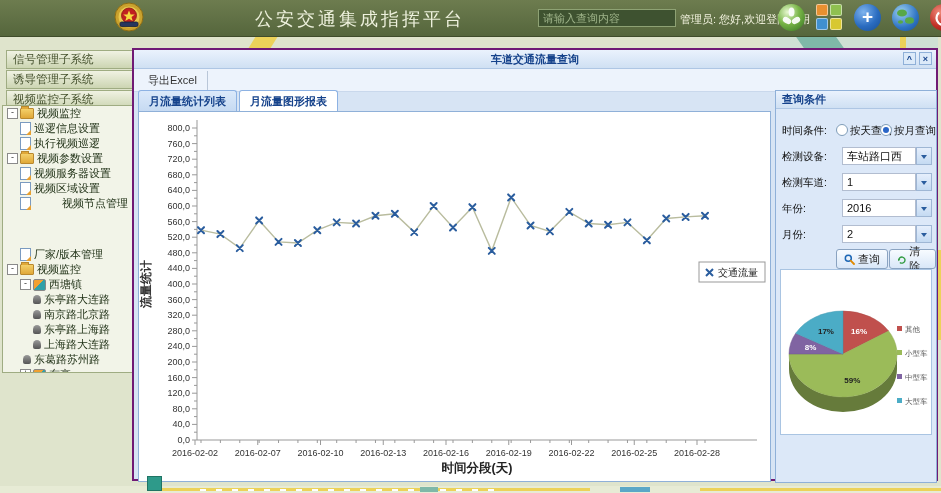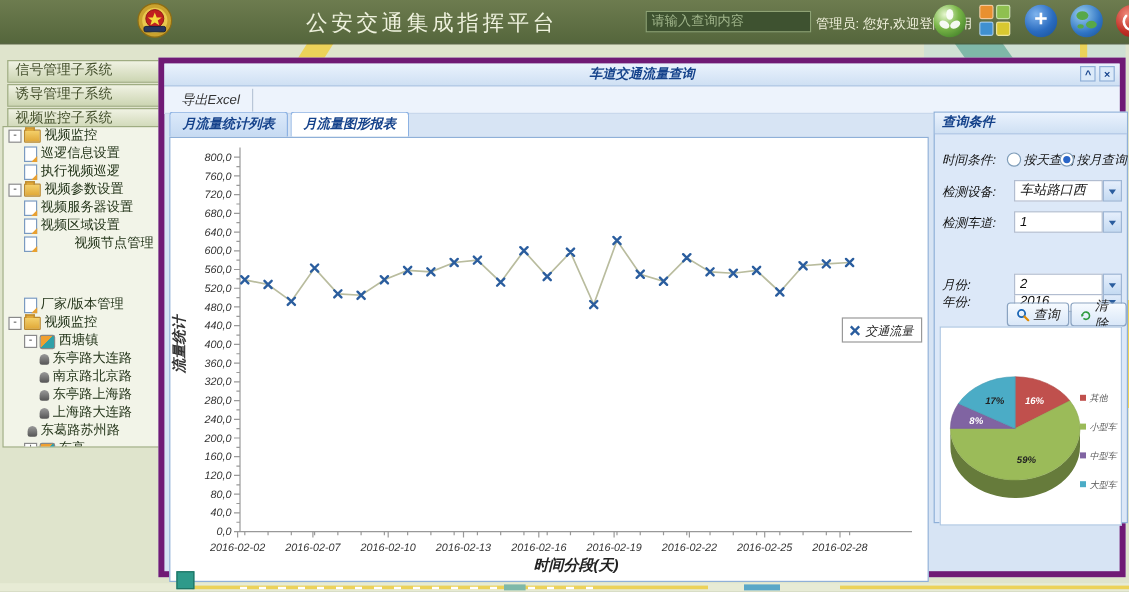--- a/index.html
+++ b/index.html
@@ -47,39 +47,39 @@
     font-size:9px;line-height:7px;text-align:center;margin-right:2px;flex:0 0 auto;}
   .ico{display:inline-block;margin-right:3px;flex:0 0 auto;}
   .ico-folder{width:12px;height:9px;background:linear-gradient(#f4d06a,#e0a838);border:1px solid #b9882e;border-radius:1px;position:relative;}
   .ico-folder::before{content:"";position:absolute;left:0;top:-3px;width:6px;height:2px;background:#e0a838;border:1px solid #b9882e;border-bottom:none;}
   .ico-page{width:9px;height:11px;background:#fff;border:1px solid #7a9ac0;position:relative;}
   .ico-page::after{content:"";position:absolute;right:-1px;bottom:-1px;border-style:solid;border-width:0 0 5px 5px;border-color:transparent transparent #e8a030 transparent;}
   .ico-cam{width:11px;height:10px;background:linear-gradient(135deg,#f0a030 45%,#30a0a8 45%);border:1px solid #888;border-radius:2px;}
   .ico-dome{width:8px;height:9px;background:linear-gradient(#9a9a9a,#555);border-radius:50% 50% 2px 2px;}
   
   .win{position:absolute;left:132px;top:48px;width:806px;height:433px;
-    background:#d7e4f4;border:5px solid #701a75;box-sizing:border-box;font-style:italic;}
+    background:#d7e4f4;border:2px solid #701a75;box-sizing:border-box;}
   .win-title{height:18px;background:linear-gradient(#eaf2fd,#cfe0f3);border-bottom:1px solid #aec6e4;
     text-align:center;font-size:11px;font-weight:bold;color:#15428b;line-height:18px;position:relative;}
   .win-ctrls{position:absolute;right:4px;top:2px;display:flex;gap:3px;}
   .wbtn{width:13px;height:13px;font-size:9px;line-height:12px;text-align:center;color:#15428b;
     border:1px solid #8fb0d8;background:#dceaf9;cursor:pointer;box-sizing:border-box;}
   .win-toolbar{height:22px;background:#edf3fc;border-bottom:1px solid #c9d8ec;display:flex;align-items:center;}
   .tb-btn{font-size:11px;color:#333;padding:2px 10px;margin-left:4px;border-right:1px solid #b9c6d8;cursor:pointer;}
   .win-body{position:absolute;left:0;top:40px;right:0;bottom:0;}
   
   #tab-strip{position:absolute;left:4px;top:0;height:21px;display:flex;gap:2px;}
   .tab{height:20px;line-height:20px;padding:0 10px;font-size:11px;font-weight:bold;color:#15428b;
     border:1px solid #8db2e3;border-bottom:none;border-radius:3px 3px 0 0;
     background:linear-gradient(#dbe9fa,#c6daf2);cursor:pointer;}
   .tab.active{background:#fff;}
   .chart-panel{position:absolute;left:4px;top:21px;width:633px;height:371px;background:#fff;
     border:1px solid #8fb0d8;box-sizing:border-box;}
   
-  .query-panel{position:absolute;left:641px;top:0;width:162px;height:343px;
+  .query-panel{position:absolute;left:641px;top:0;width:162px;height:393px;
     background:#dce8f8;border:1px solid #8fb0d8;box-sizing:border-box;}
   .qp-header{height:17px;line-height:17px;background:linear-gradient(#eaf2fd,#cfe0f3);
     border-bottom:1px solid #aec6e4;color:#15428b;font-weight:bold;font-size:11px;padding-left:6px;}
   .qrow{position:absolute;left:0;width:160px;height:18px;font-size:10.5px;color:#111;}
   .qrow .qlbl{position:absolute;left:6px;top:3px;}
   .radio{position:absolute;top:3px;width:10px;height:10px;border:1px solid #7f9db9;border-radius:50%;background:#fff;cursor:pointer;box-sizing:content-box;}
   .radio.checked::after{content:"";display:block;width:6px;height:6px;border-radius:50%;background:#2a66c8;margin:2px;}
   .rlbl{position:absolute;top:3px;cursor:pointer;}
   .combo{position:absolute;left:66px;top:0;width:90px;height:18px;cursor:pointer;}
   .combo-text{position:absolute;left:0;right:16px;top:0;bottom:0;background:#fff;border:1px solid #b2bdd0;
@@ -423,21 +423,21 @@
       </div>
 
       <div class="qrow" style="top:82px;">
         <span class="qlbl">检测车道:</span>
         <span class="combo">
           <span class="combo-text">1</span>
           <span class="combo-btn"></span>
         </span>
       </div>
 
-      <div class="qrow" style="top:108px;margin-top:40px;">
+      <div class="qrow" style="top:108px;">
         <span class="qlbl">年份:</span>
         <span class="combo">
           <span class="combo-text">2016</span>
           <span class="combo-btn"></span>
         </span>
       </div>
 
       <div class="qrow" style="top:134px;">
         <span class="qlbl">月份:</span>
         <span class="combo">

